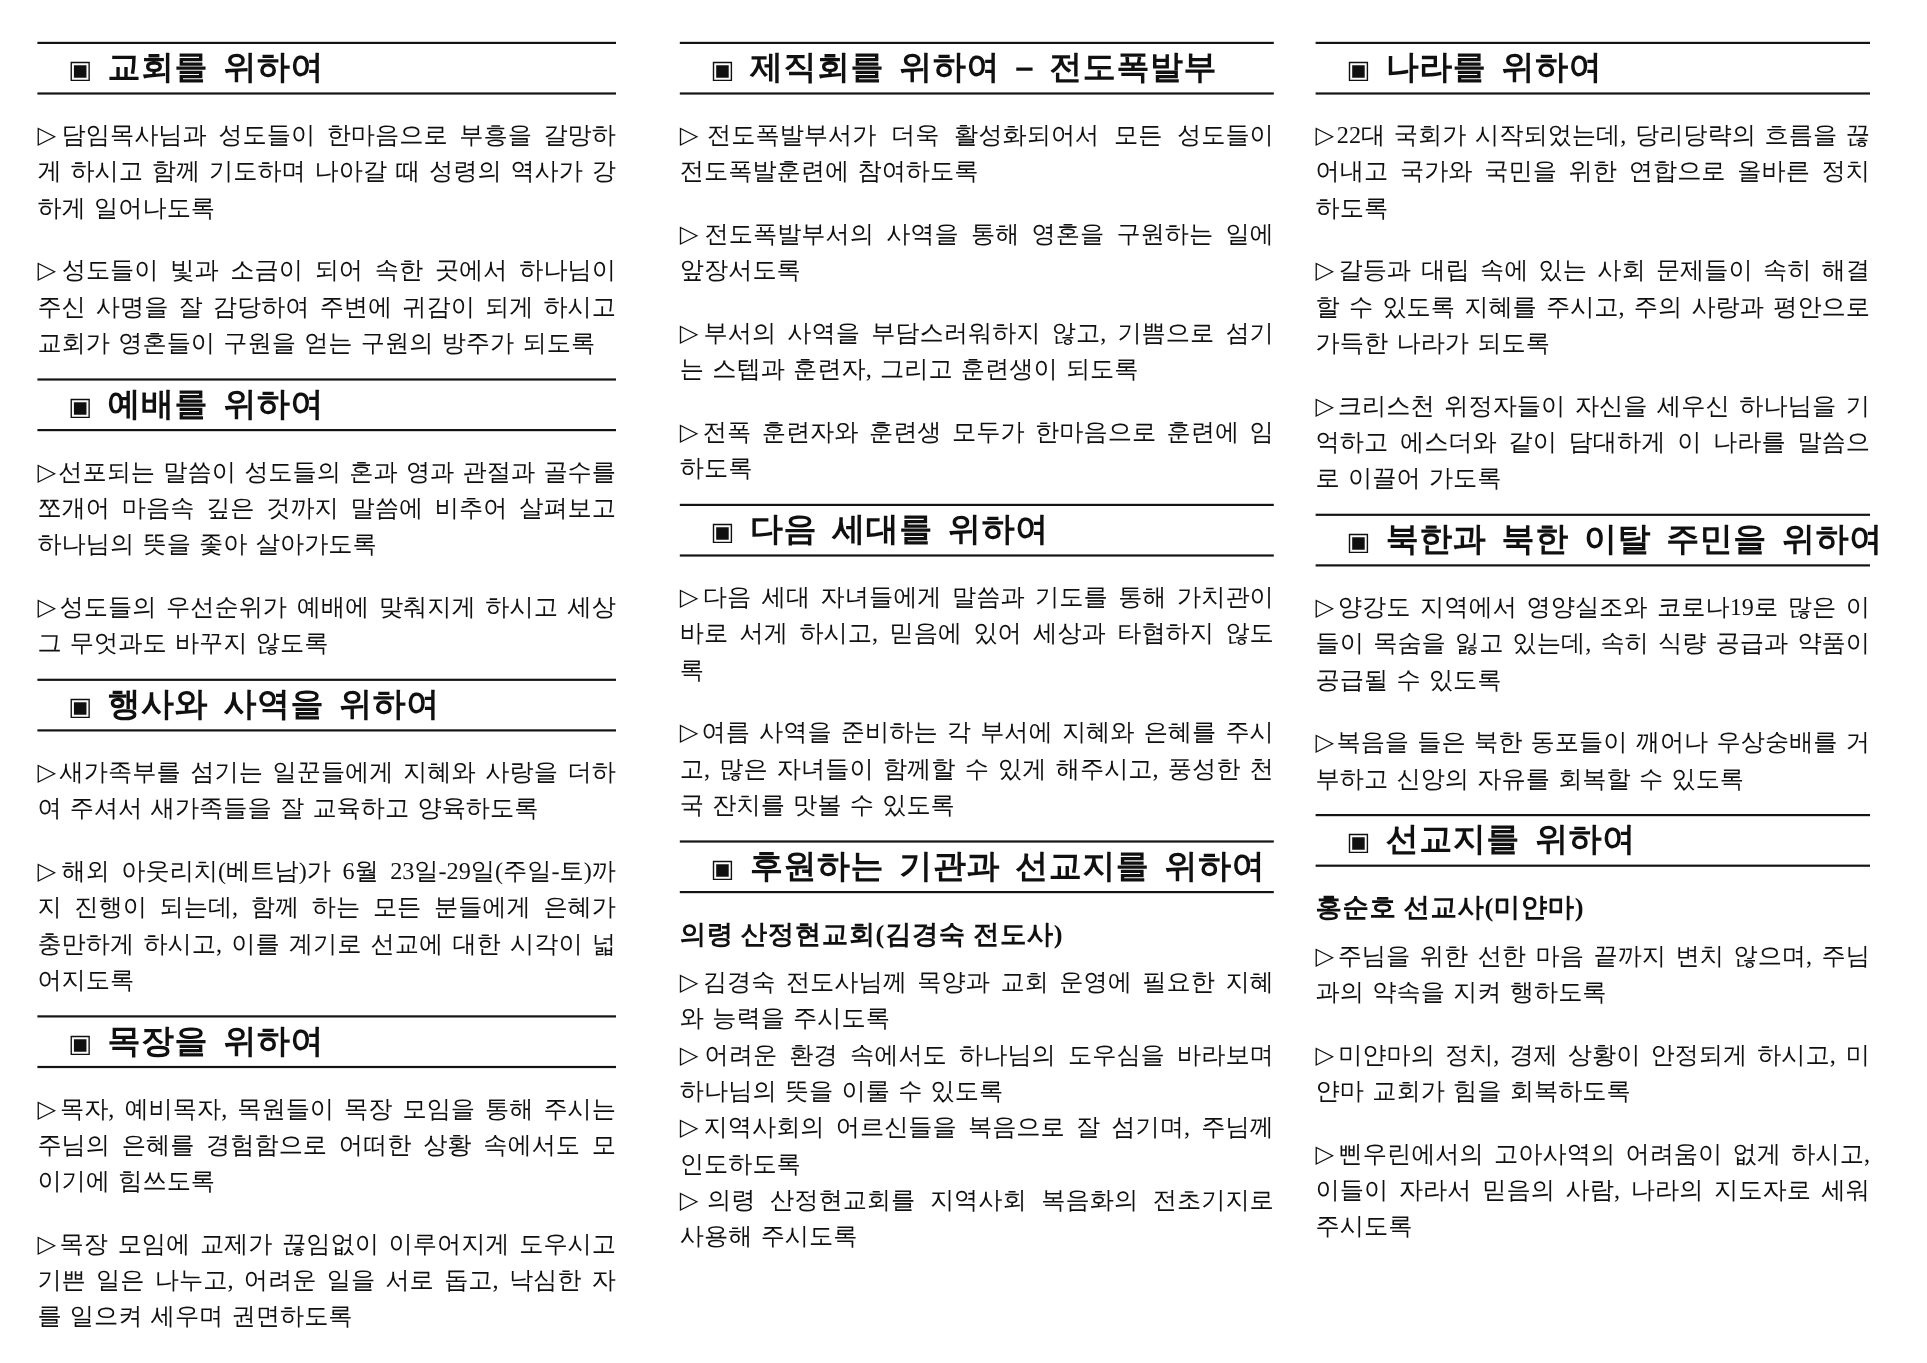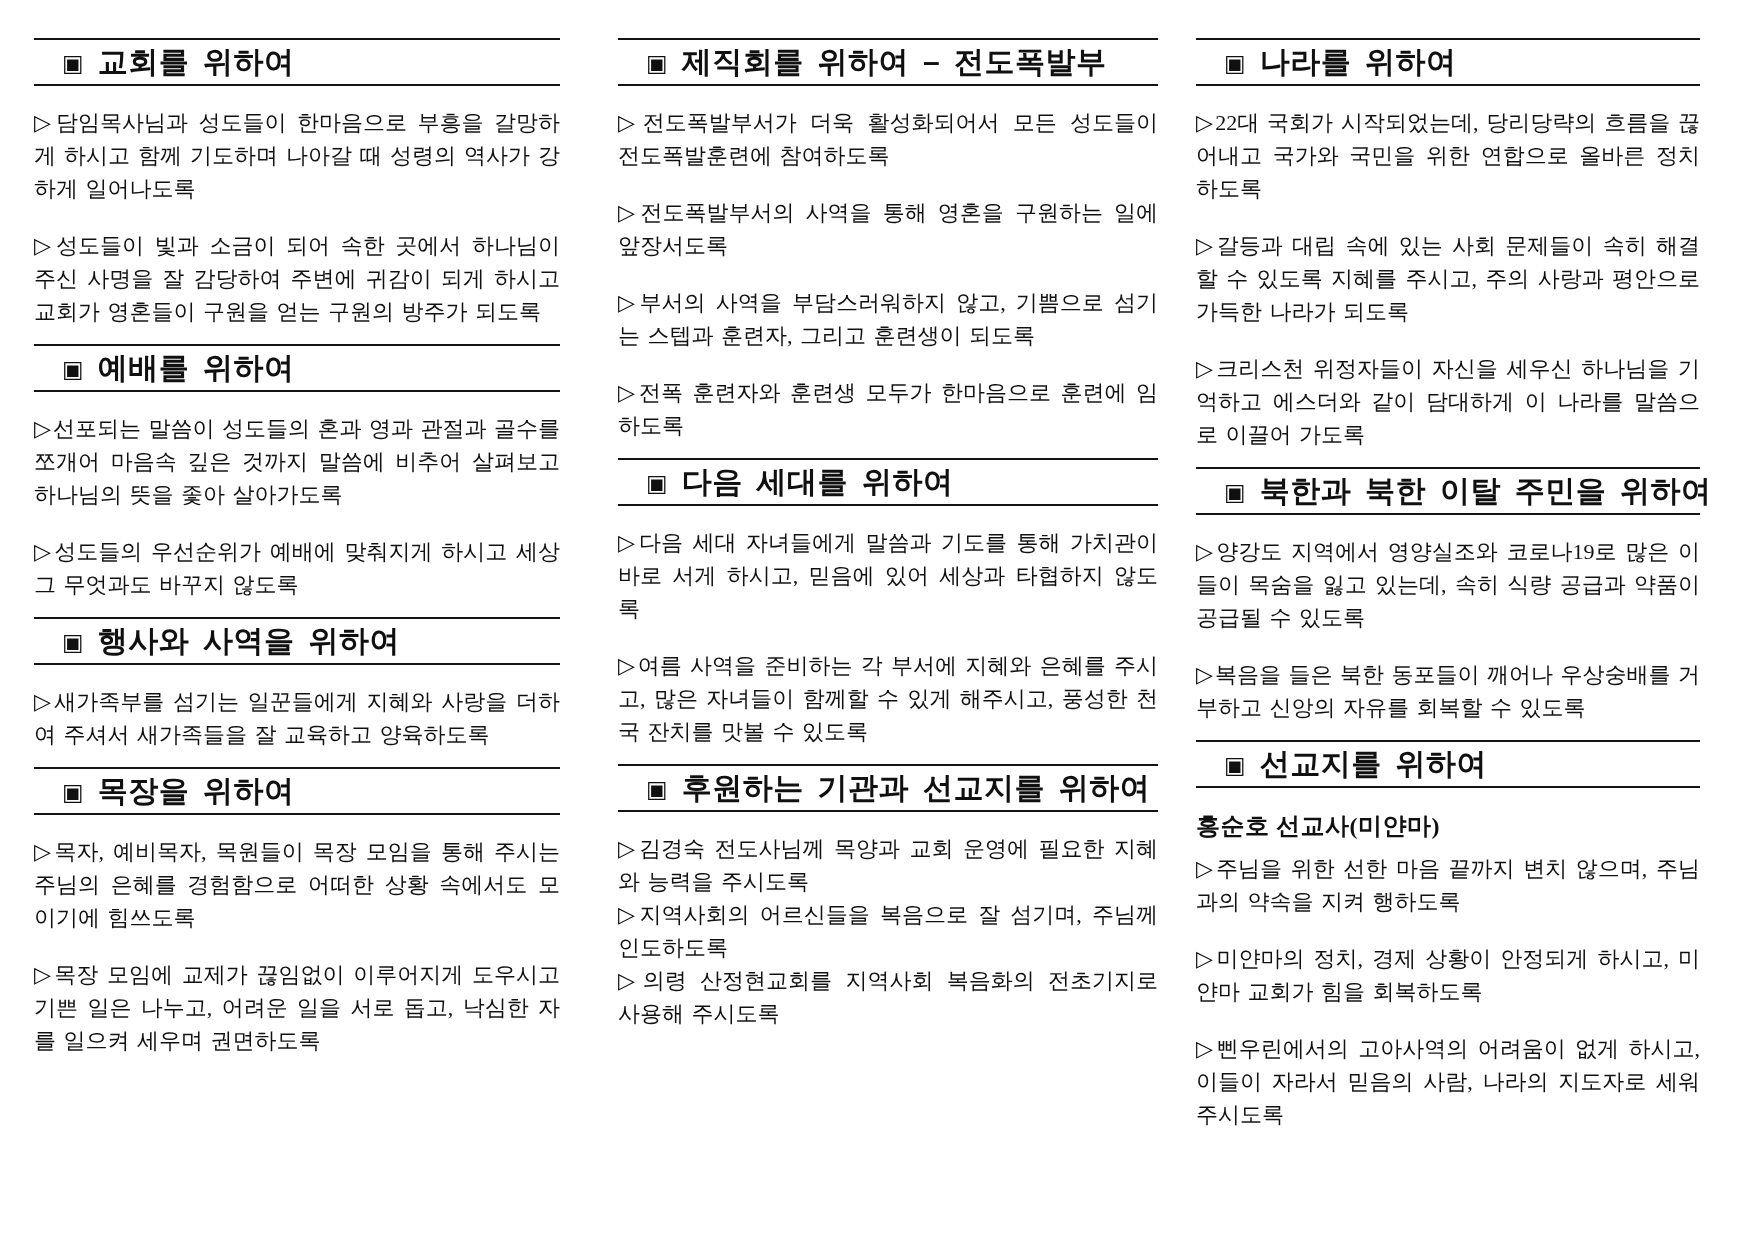--- a/index.html
+++ b/index.html
@@ -107,20 +107,21 @@
       <p class="item"><span class="tri">▷</span><span class="itext">성도들의 우선순위가 예배에 맞춰지게 하시고 세상 그 무엇과도 바꾸지 않도록</span></p>
       <div class="section">
         <div class="rule"></div>
         <div class="title-row">
           <span class="sq">▣</span>
           <span class="stitle">행사와 사역을 위하여</span>
         </div>
         <div class="rule"></div>
       </div>
       <p class="item"><span class="tri">▷</span><span class="itext">새가족부를 섬기는 일꾼들에게 지혜와 사랑을 더하여 주셔서 새가족들을 잘 교육하고 양육하도록</span></p>
+      <p class="item"><span class="tri">▷</span><span class="itext">해외 아웃리치(베트남)가 6월 23일-29일(주일-토)까지 진행이 되는데, 함께 하는 모든 분들에게 은혜가 충만하게 하시고, 이를 계기로 선교에 대한 시각이 넓어지도록</span></p>
       <div class="section">
         <div class="rule"></div>
         <div class="title-row">
           <span class="sq">▣</span>
           <span class="stitle">목장을 위하여</span>
         </div>
         <div class="rule"></div>
       </div>
       <p class="item"><span class="tri">▷</span><span class="itext">목자, 예비목자, 목원들이 목장 모임을 통해 주시는 주님의 은혜를 경험함으로 어떠한 상황 속에서도 모이기에 힘쓰도록</span></p>
       <p class="item"><span class="tri">▷</span><span class="itext">목장 모임에 교제가 끊임없이 이루어지게 도우시고 기쁜 일은 나누고, 어려운 일을 서로 돕고, 낙심한 자를 일으켜 세우며 권면하도록</span></p>
@@ -149,21 +150,23 @@
       <p class="item"><span class="tri">▷</span><span class="itext">다음 세대 자녀들에게 말씀과 기도를 통해 가치관이 바로 서게 하시고, 믿음에 있어 세상과 타협하지 않도록</span></p>
       <p class="item"><span class="tri">▷</span><span class="itext">여름 사역을 준비하는 각 부서에 지혜와 은혜를 주시고, 많은 자녀들이 함께할 수 있게 해주시고, 풍성한 천국 잔치를 맛볼 수 있도록</span></p>
       <div class="section">
         <div class="rule"></div>
         <div class="title-row">
           <span class="sq">▣</span>
           <span class="stitle">후원하는 기관과 선교지를 위하여</span>
         </div>
         <div class="rule"></div>
       </div>
+      <h3 class="subhead">의령 산정현교회(김경숙 전도사)</h3>
       <p class="item tight"><span class="tri">▷</span><span class="itext">김경숙 전도사님께 목양과 교회 운영에 필요한 지혜와 능력을 주시도록</span></p>
+      <p class="item tight"><span class="tri">▷</span><span class="itext">어려운 환경 속에서도 하나님의 도우심을 바라보며 하나님의 뜻을 이룰 수 있도록</span></p>
       <p class="item tight"><span class="tri">▷</span><span class="itext">지역사회의 어르신들을 복음으로 잘 섬기며, 주님께 인도하도록</span></p>
       <p class="item tight"><span class="tri">▷</span><span class="itext">의령 산정현교회를 지역사회 복음화의 전초기지로 사용해 주시도록</span></p>
     </div>
   <div class="col">
       <div class="section">
         <div class="rule"></div>
         <div class="title-row">
           <span class="sq">▣</span>
           <span class="stitle">나라를 위하여</span>
         </div>

